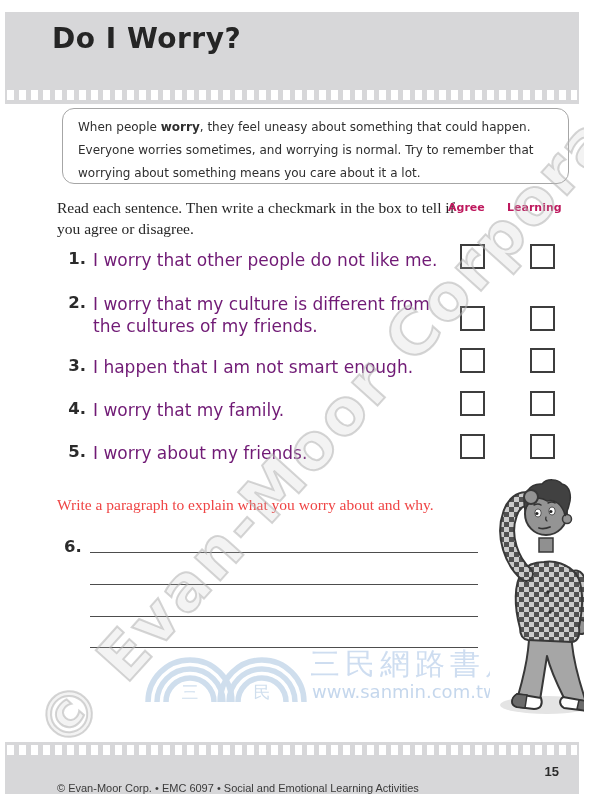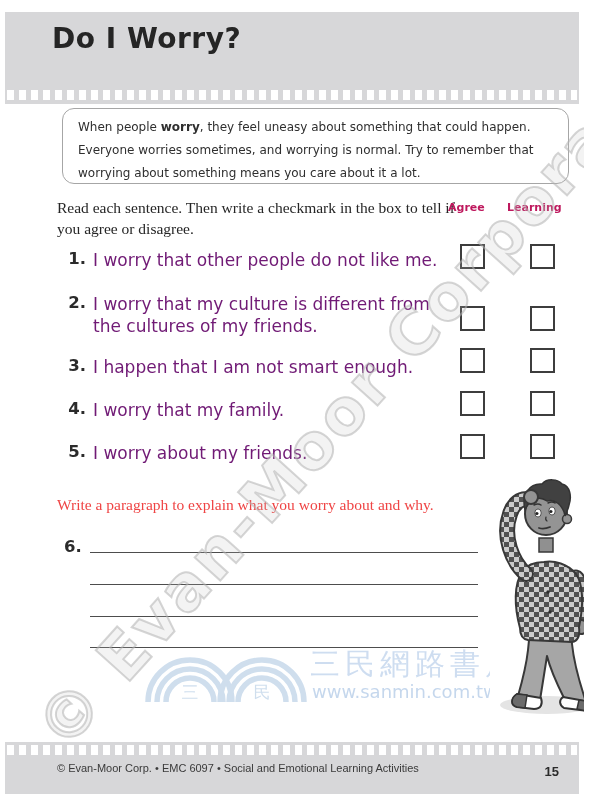--- a/index.html
+++ b/index.html
@@ -60,21 +60,21 @@
   .wm-diagonal {
     position:absolute; left:22px; top:714px; z-index:6; pointer-events:none;
     transform:rotate(-48deg); transform-origin:0 0;
     font-size:63px; font-weight:bold; letter-spacing:3px; white-space:nowrap;
     color:rgba(190,190,190,0.18); -webkit-text-stroke:2px rgba(178,178,178,0.55);
   }
   .wm-sanmin { position:absolute; left:138px; top:640px; z-index:5; pointer-events:none; opacity:0.95; }
   .illustration { position:absolute; left:484px; top:472px; z-index:4; }
   
   .credit {
-    position:absolute; left:52px; top:20px; font-family:"Liberation Sans", sans-serif;
+    position:absolute; left:52px; top:40px; font-family:"Liberation Sans", sans-serif;
     font-size:11px; color:#3a3a3a;
   }
   .page-num {
     position:absolute; right:20px; top:22px; font-family:"Liberation Sans", sans-serif;
     font-size:13px; font-weight:bold; color:#2b2b2b;
   }
 </style>
 </head>
 <body>
 

